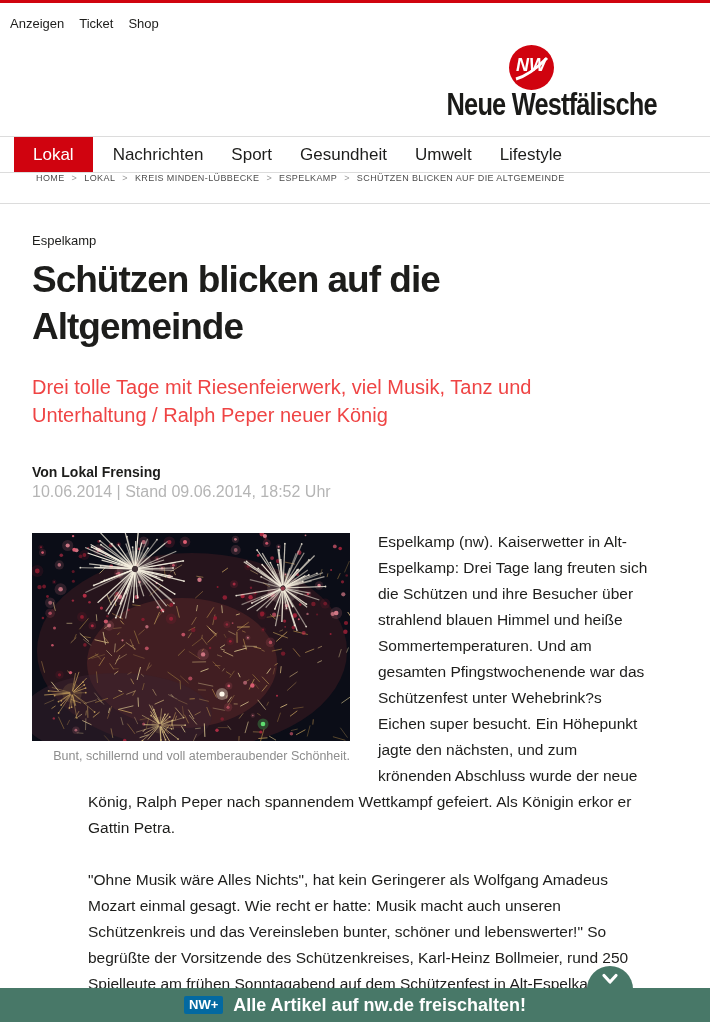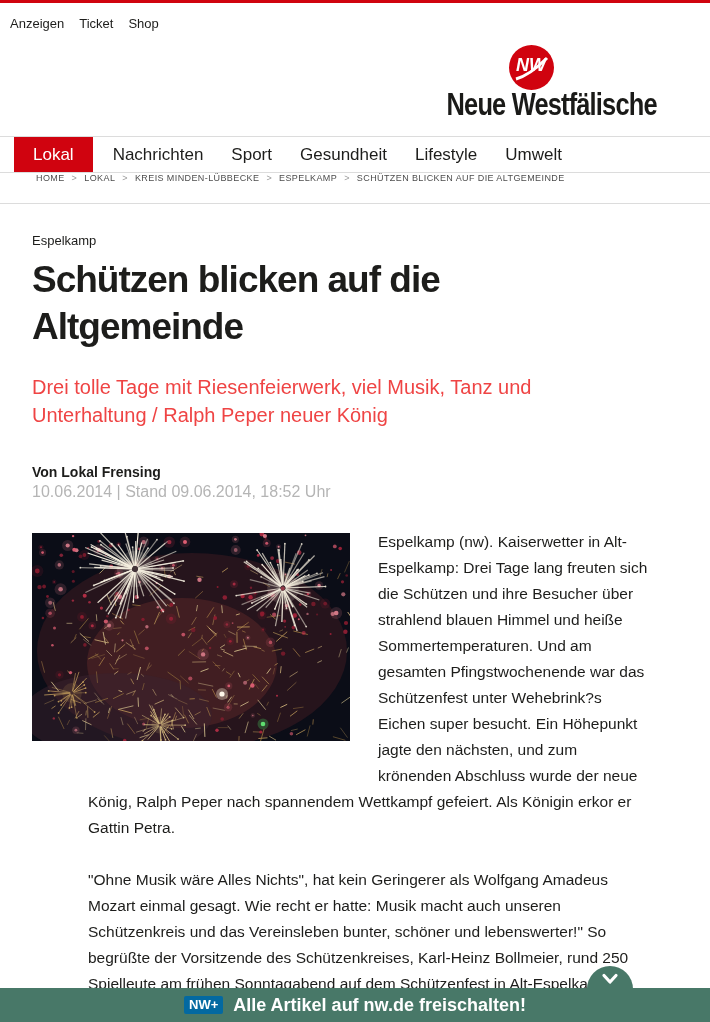--- a/index.html
+++ b/index.html
@@ -68,22 +68,22 @@
     </svg>
     <span class="logo-word">Neue Westfälische</span>
   </div>
 </div>
 
 <div class="nav">
   <a href="#" class="nav-item active">Lokal</a>
   <a href="#" class="nav-item">Nachrichten</a>
   <a href="#" class="nav-item">Sport</a>
   <a href="#" class="nav-item">Gesundheit</a>
+  <a href="#" class="nav-item">Umwelt</a>
   <a href="#" class="nav-item">Lifestyle</a>
-  <a href="#" class="nav-item">Umwelt</a>
 </div>
 
 <div class="breadcrumb">
   <a href="#">HOME</a>
   <span class="crumb-sep">&gt;</span>
   <a href="#">LOKAL</a>
   <span class="crumb-sep">&gt;</span>
   <a href="#">KREIS MINDEN-LÜBBECKE</a>
   <span class="crumb-sep">&gt;</span>
   <a href="#">ESPELKAMP</a>
@@ -785,20 +785,21 @@
             <line x1="39.0" y1="161.5" x2="26.6" y2="180.0" stroke="#caa45f" stroke-width="0.8" opacity="0.67"></line>
             <circle cx="26.6" cy="180.0" r="0.9" fill="#caa45f" opacity="0.85"></circle>
             <line x1="41.3" y1="158.7" x2="51.2" y2="148.9" stroke="#caa45f" stroke-width="0.8" opacity="0.89"></line>
             <circle cx="51.2" cy="148.9" r="0.9" fill="#caa45f" opacity="0.85"></circle>
             <circle cx="190" cy="161" r="6" fill="#fff3d8" opacity="0.35"></circle>
             <circle cx="190" cy="161" r="2.6" fill="#fff8ea"></circle>
             <circle cx="231" cy="191" r="5.5" fill="#46c95c" opacity="0.3"></circle>
             <circle cx="231" cy="191" r="2.3" fill="#5fe070"></circle>
           </svg>
         </div>
+      <figcaption>Bunt, schillernd und voll atemberaubender Schönheit.</figcaption>
     </figure>
     <p>Espelkamp (nw). Kaiserwetter in Alt-Espelkamp: Drei Tage lang freuten sich die Schützen und ihre Besucher über strahlend blauen Himmel und heiße Sommertemperaturen. Und am gesamten Pfingstwochenende war das Schützenfest unter Wehebrink?s Eichen super besucht. Ein Höhepunkt jagte den nächsten, und zum krönenden Abschluss wurde der neue König, Ralph Peper nach spannendem Wettkampf gefeiert. Als Königin erkor er Gattin Petra.</p>
     <p>"Ohne Musik wäre Alles Nichts", hat kein Geringerer als Wolfgang Amadeus Mozart einmal gesagt. Wie recht er hatte: Musik macht auch unseren Schützenkreis und das Vereinsleben bunter, schöner und lebenswerter!" So begrüßte der Vorsitzende des Schützenkreises, Karl-Heinz Bollmeier, rund 250 Spielleute am frühen Sonntagabend auf dem Schützenfest in Alt-Espelkamp.</p>
   </div>
 </div>
 
 <button class="scroll-fab">
   <svg width="18" height="12" viewBox="0 0 18 12">
     <polyline points="3,2.5 9,9 15,2.5" fill="none" stroke="#ffffff" stroke-width="3.2" stroke-linecap="round" stroke-linejoin="round"></polyline>
   </svg>

